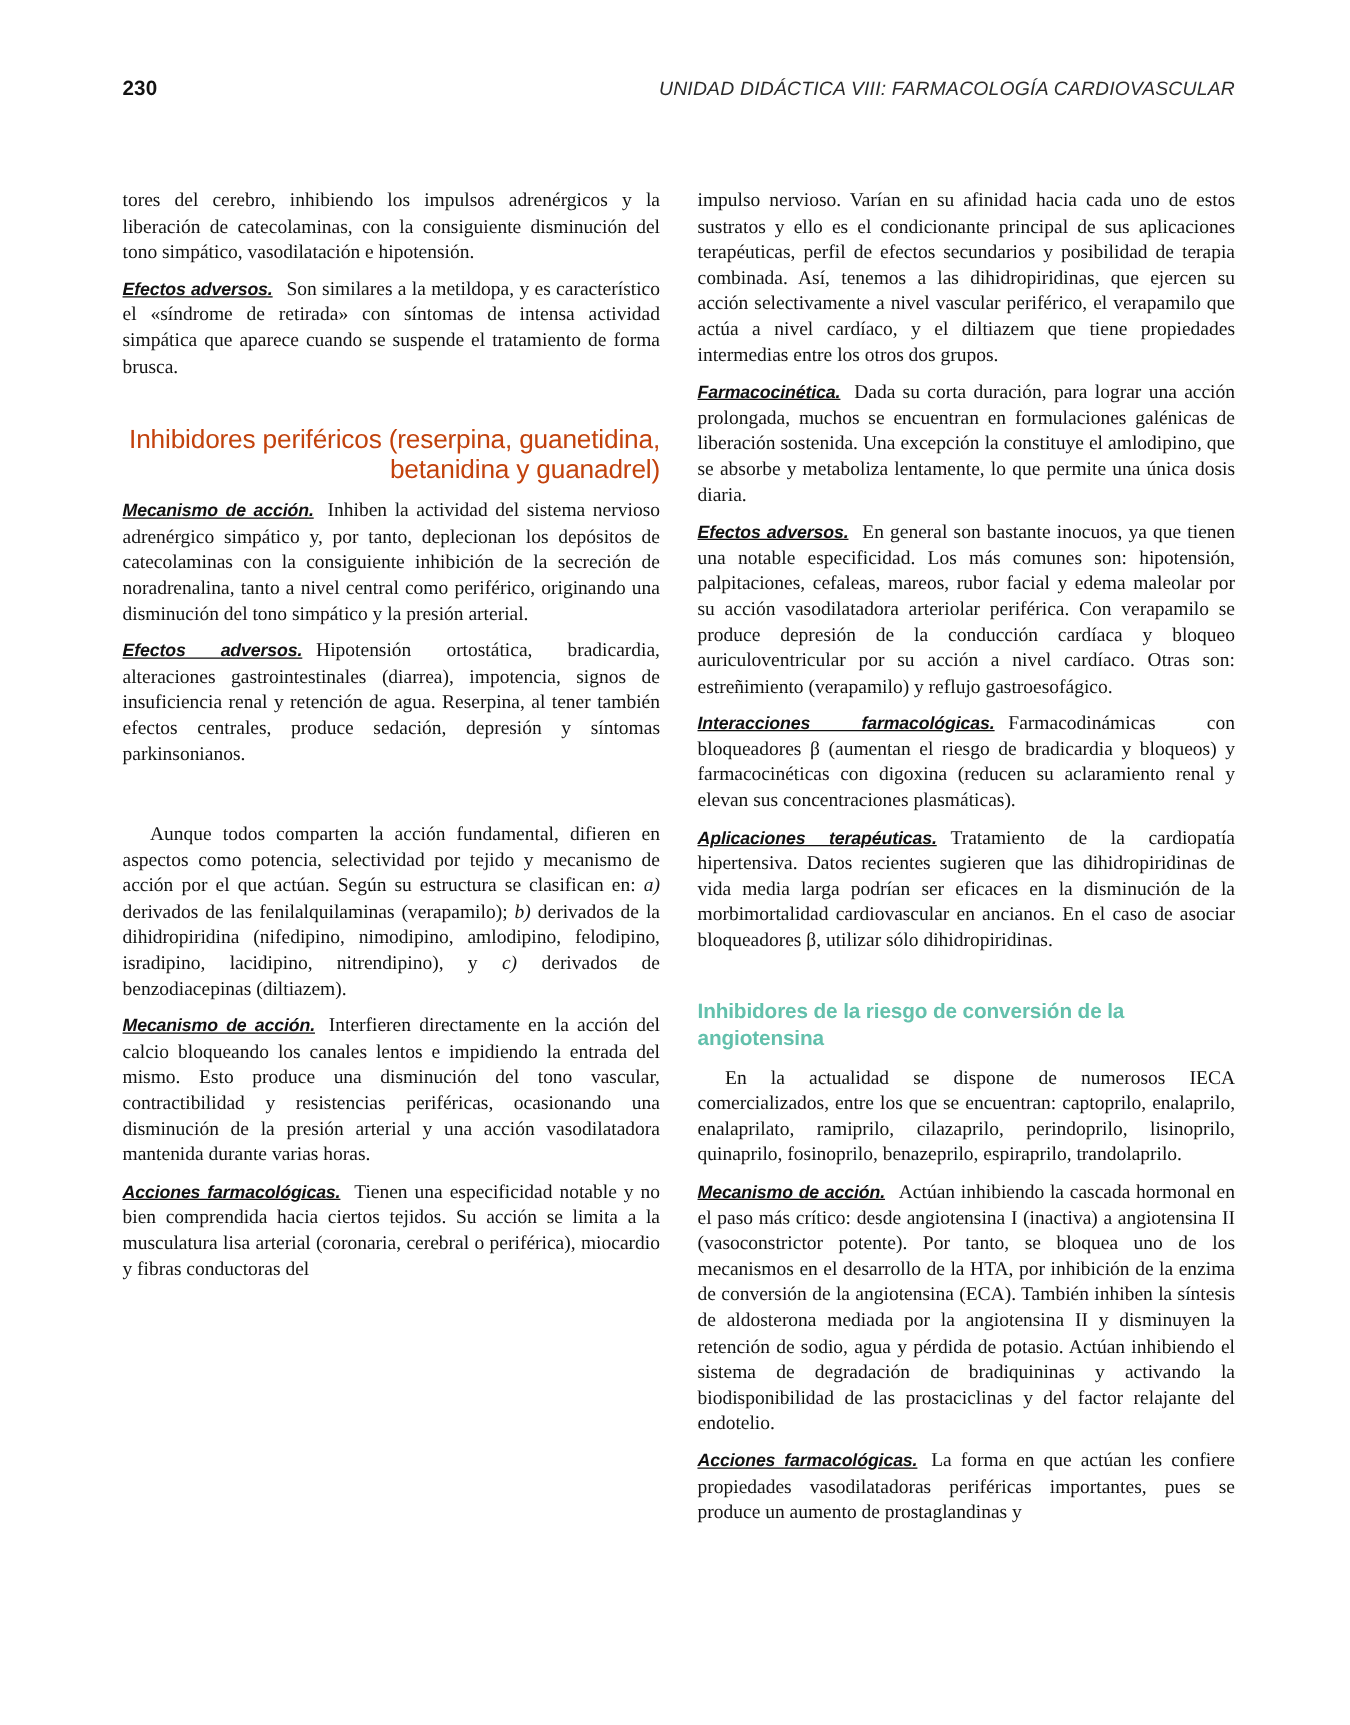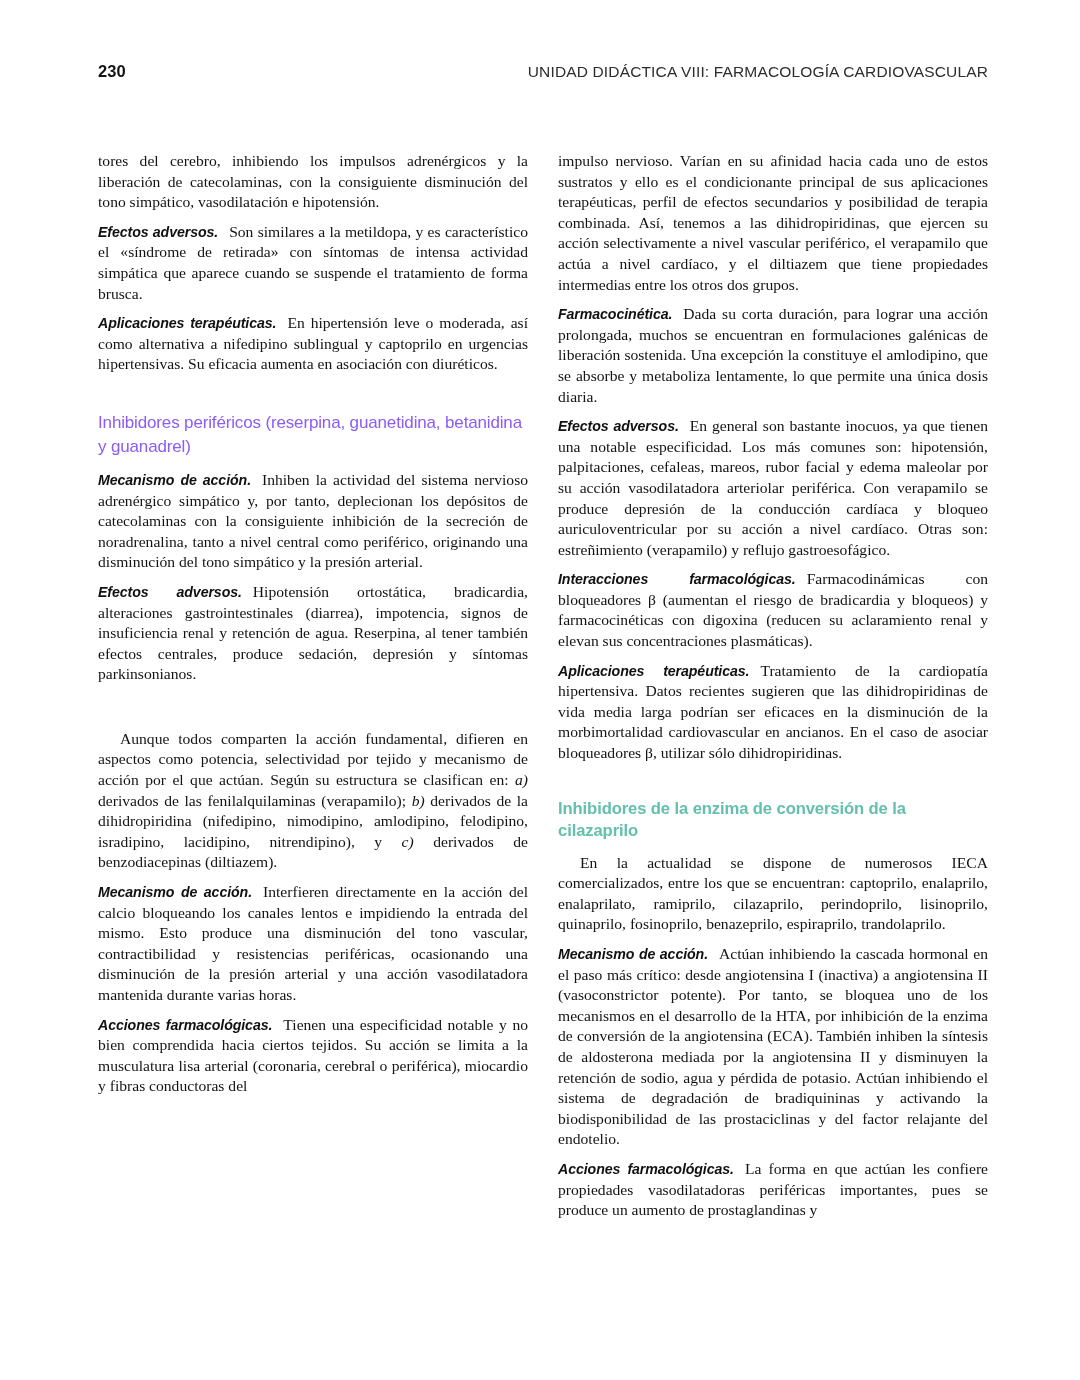--- a/index.html
+++ b/index.html
@@ -29,20 +29,21 @@
   }
   .folio {
     font-family: "Liberation Sans", sans-serif;
     font-weight: 700;
     font-size: 16.5px;
     color: #131313;
     letter-spacing: 0.1px;
   }
   .runhead-title {
     font-family: "Liberation Sans", sans-serif;
+    font-style: italic;
     font-size: 15.5px;
     color: #2c2c2c;
     letter-spacing: 0.15px;
     white-space: nowrap;
   }
 
   
   .columns {
     position: absolute;
     left: 98px;
@@ -73,38 +74,40 @@
 
   p.body.indent { text-indent: 22px; }
 
   .runin {
     font-family: "Liberation Sans", sans-serif;
     font-weight: 700;
     font-style: italic;
     font-size: 14.2px;
     color: #111111;
     letter-spacing: -0.1px;
+    text-decoration: underline;
   }
   .runin-gap { display: inline-block; width: 11px; }
 
   em.it {
     font-family: "Liberation Serif", serif;
     font-style: italic;
   }
 
   
   h2.sec-dark {
     margin: 0;
     padding: 0;
     font-family: "Liberation Sans", sans-serif;
     font-weight: 400;
-    font-size: 17px;
+    font-size: 21px;
     line-height: 24px;
-    color: #8b5cf6;
+    color: #c2410c;
     letter-spacing: -0.15px;
+    text-align: right;
   }
   .sp-before-dark { height: 36px; }
   .sp-after-dark  { height: 11px; }
 
   h2.sec-teal {
     margin: 0;
     padding: 0;
     font-family: "Liberation Sans", sans-serif;
     font-weight: 700;
     font-size: 16.6px;
@@ -126,21 +129,20 @@
   </div>
 
   <div class="columns">
 
     <div class="col">
 
       <p class="body">tores del cerebro, inhibiendo los impulsos adrenérgicos y la liberación de catecolaminas, con la consiguiente disminución del tono simpático, vasodilatación e hipotensión.</p>
 
       <p class="body"><span class="runin">Efectos adversos.</span><span class="runin-gap"></span><span>Son similares a la metildopa, y es característico el «síndrome de retirada» con síntomas de intensa actividad simpática que aparece cuando se suspende el tratamiento de forma brusca.</span></p>
 
-      <p class="body"><span class="runin">Aplicaciones terapéuticas.</span><span class="runin-gap"></span><span>En hipertensión leve o moderada, así como alternativa a nifedipino sublingual y captoprilo en urgencias hipertensivas. Su eficacia aumenta en asociación con diuréticos.</span></p>
 
 
       <div class="sp-before-dark"></div>
       <h2 class="sec-dark">Inhibidores periféricos (reserpina, guanetidina, betanidina y guanadrel)</h2>
       <div class="sp-after-dark"></div>
 
       <p class="body"><span class="runin">Mecanismo de acción.</span><span class="runin-gap"></span><span>Inhiben la actividad del sistema nervioso adrenérgico simpático y, por tanto, deplecionan los depósitos de catecolaminas con la consiguiente inhibición de la secreción de noradrenalina, tanto a nivel central como periférico, originando una disminución del tono simpático y la presión arterial.</span></p>
 
       <p class="body"><span class="runin">Efectos adversos.</span><span class="runin-gap"></span><span>Hipotensión ortostática, bradicardia, alteraciones gastrointestinales (diarrea), impotencia, signos de insuficiencia renal y retención de agua. Reserpina, al tener también efectos centrales, produce sedación, depresión y síntomas parkinsonianos.</span></p>
 
@@ -162,21 +164,21 @@
 
       <p class="body"><span class="runin">Farmacocinética.</span><span class="runin-gap"></span><span>Dada su corta duración, para lograr una acción prolongada, muchos se encuentran en formulaciones galénicas de liberación sostenida. Una excepción la constituye el amlodipino, que se absorbe y metaboliza lentamente, lo que permite una única dosis diaria.</span></p>
 
       <p class="body"><span class="runin">Efectos adversos.</span><span class="runin-gap"></span><span>En general son bastante inocuos, ya que tienen una notable especificidad. Los más comunes son: hipotensión, palpitaciones, cefaleas, mareos, rubor facial y edema maleolar por su acción vasodilatadora arteriolar periférica. Con verapamilo se produce depresión de la conducción cardíaca y bloqueo auriculoventricular por su acción a nivel cardíaco. Otras son: estreñimiento (verapamilo) y reflujo gastroesofágico.</span></p>
 
       <p class="body"><span class="runin">Interacciones farmacológicas.</span><span class="runin-gap"></span><span>Farmacodinámicas con bloqueadores β (aumentan el riesgo de bradicardia y bloqueos) y farmacocinéticas con digoxina (reducen su aclaramiento renal y elevan sus concentraciones plasmáticas).</span></p>
 
       <p class="body"><span class="runin">Aplicaciones terapéuticas.</span><span class="runin-gap"></span><span>Tratamiento de la cardiopatía hipertensiva. Datos recientes sugieren que las dihidropiridinas de vida media larga podrían ser eficaces en la disminución de la morbimortalidad cardiovascular en ancianos. En el caso de asociar bloqueadores β, utilizar sólo dihidropiridinas.</span></p>
 
       <div class="sp-before-teal"></div>
-      <h2 class="sec-teal">Inhibidores de la enzima de conversión de la cilazaprilo</h2>
+      <h2 class="sec-teal">Inhibidores de la riesgo de conversión de la angiotensina</h2>
       <div class="sp-after-teal"></div>
 
       <p class="body indent">En la actualidad se dispone de numerosos IECA comercializados, entre los que se encuentran: captoprilo, enalaprilo, enalaprilato, ramiprilo, cilazaprilo, perindoprilo, lisinoprilo, quinaprilo, fosinoprilo, benazeprilo, espiraprilo, trandolaprilo.</p>
 
       <p class="body"><span class="runin">Mecanismo de acción.</span><span class="runin-gap"></span><span>Actúan inhibiendo la cascada hormonal en el paso más crítico: desde angiotensina I (inactiva) a angiotensina II (vasoconstrictor potente). Por tanto, se bloquea uno de los mecanismos en el desarrollo de la HTA, por inhibición de la enzima de conversión de la angiotensina (ECA). También inhiben la síntesis de aldosterona mediada por la angiotensina II y disminuyen la retención de sodio, agua y pérdida de potasio. Actúan inhibiendo el sistema de degradación de bradiquininas y activando la biodisponibilidad de las prostaciclinas y del factor relajante del endotelio.</span></p>
 
       <p class="body"><span class="runin">Acciones farmacológicas.</span><span class="runin-gap"></span><span>La forma en que actúan les confiere propiedades vasodilatadoras periféricas importantes, pues se produce un aumento de prostaglandinas y</span></p>
 
     </div>
 

